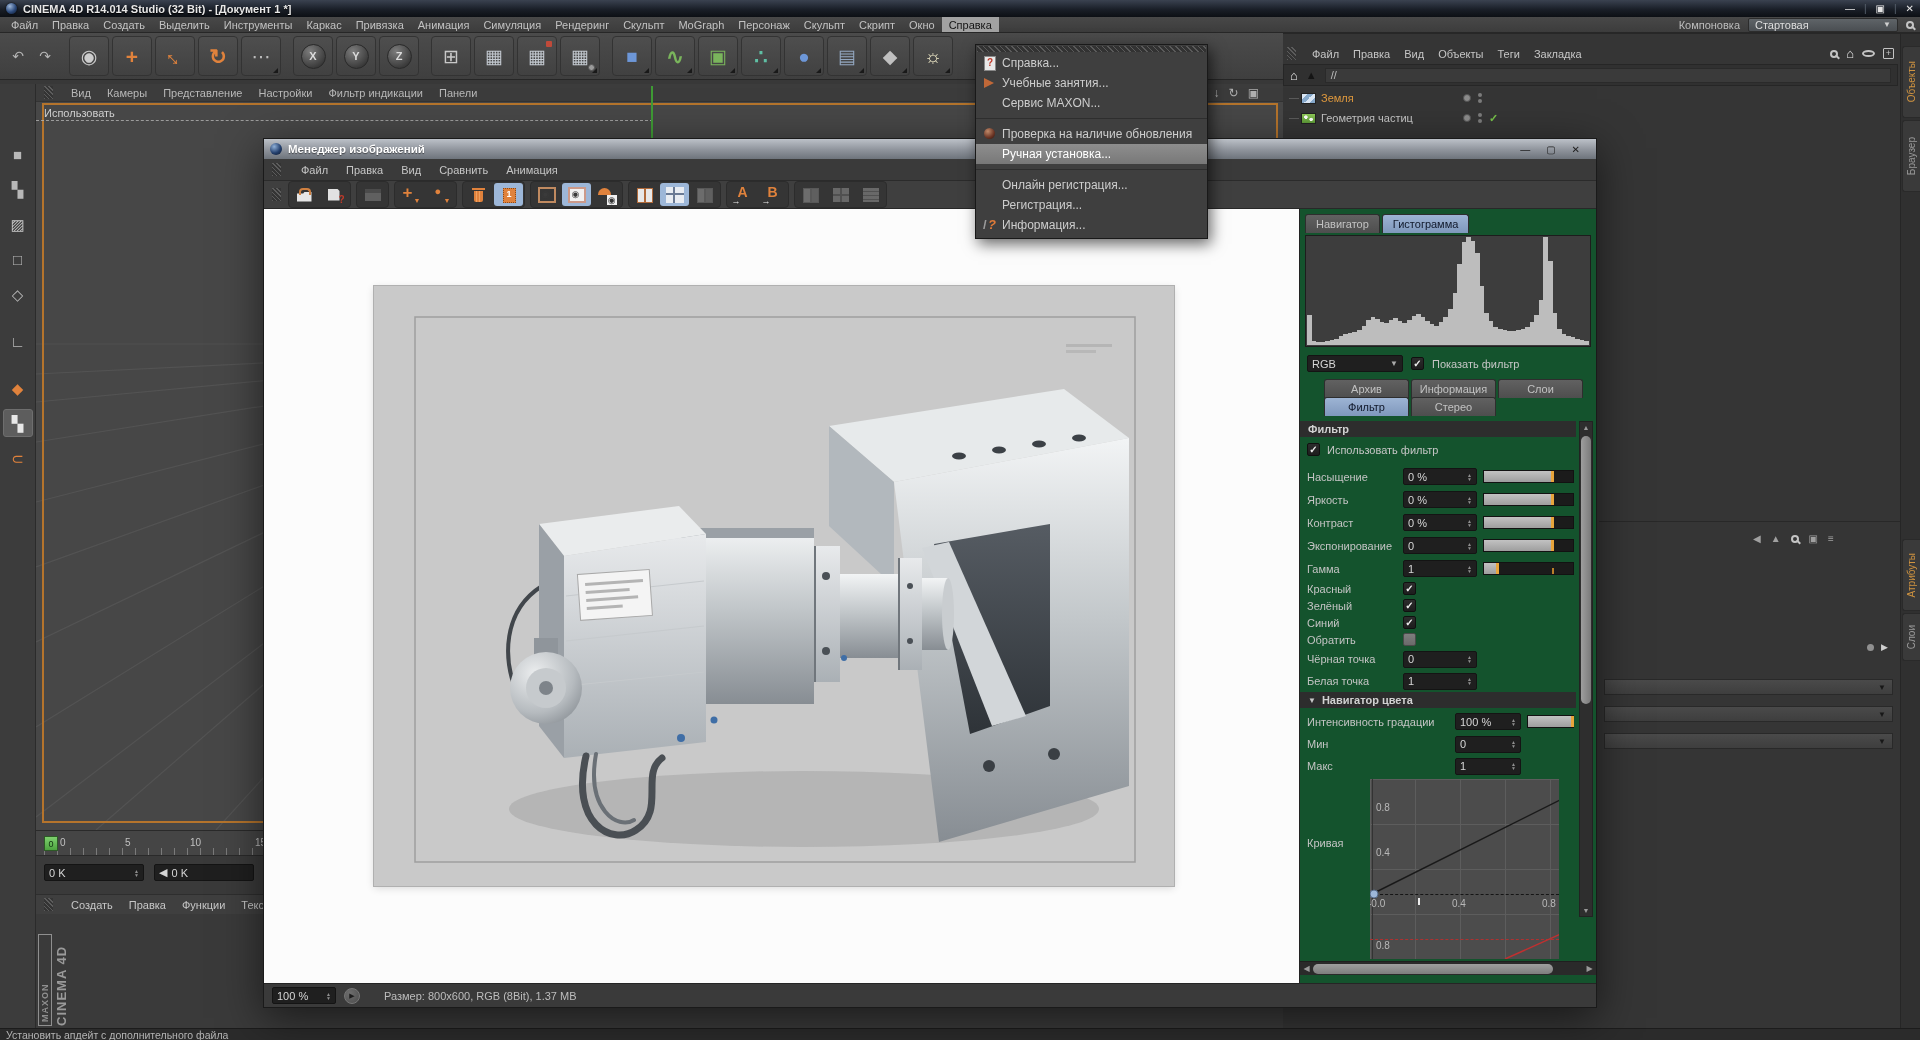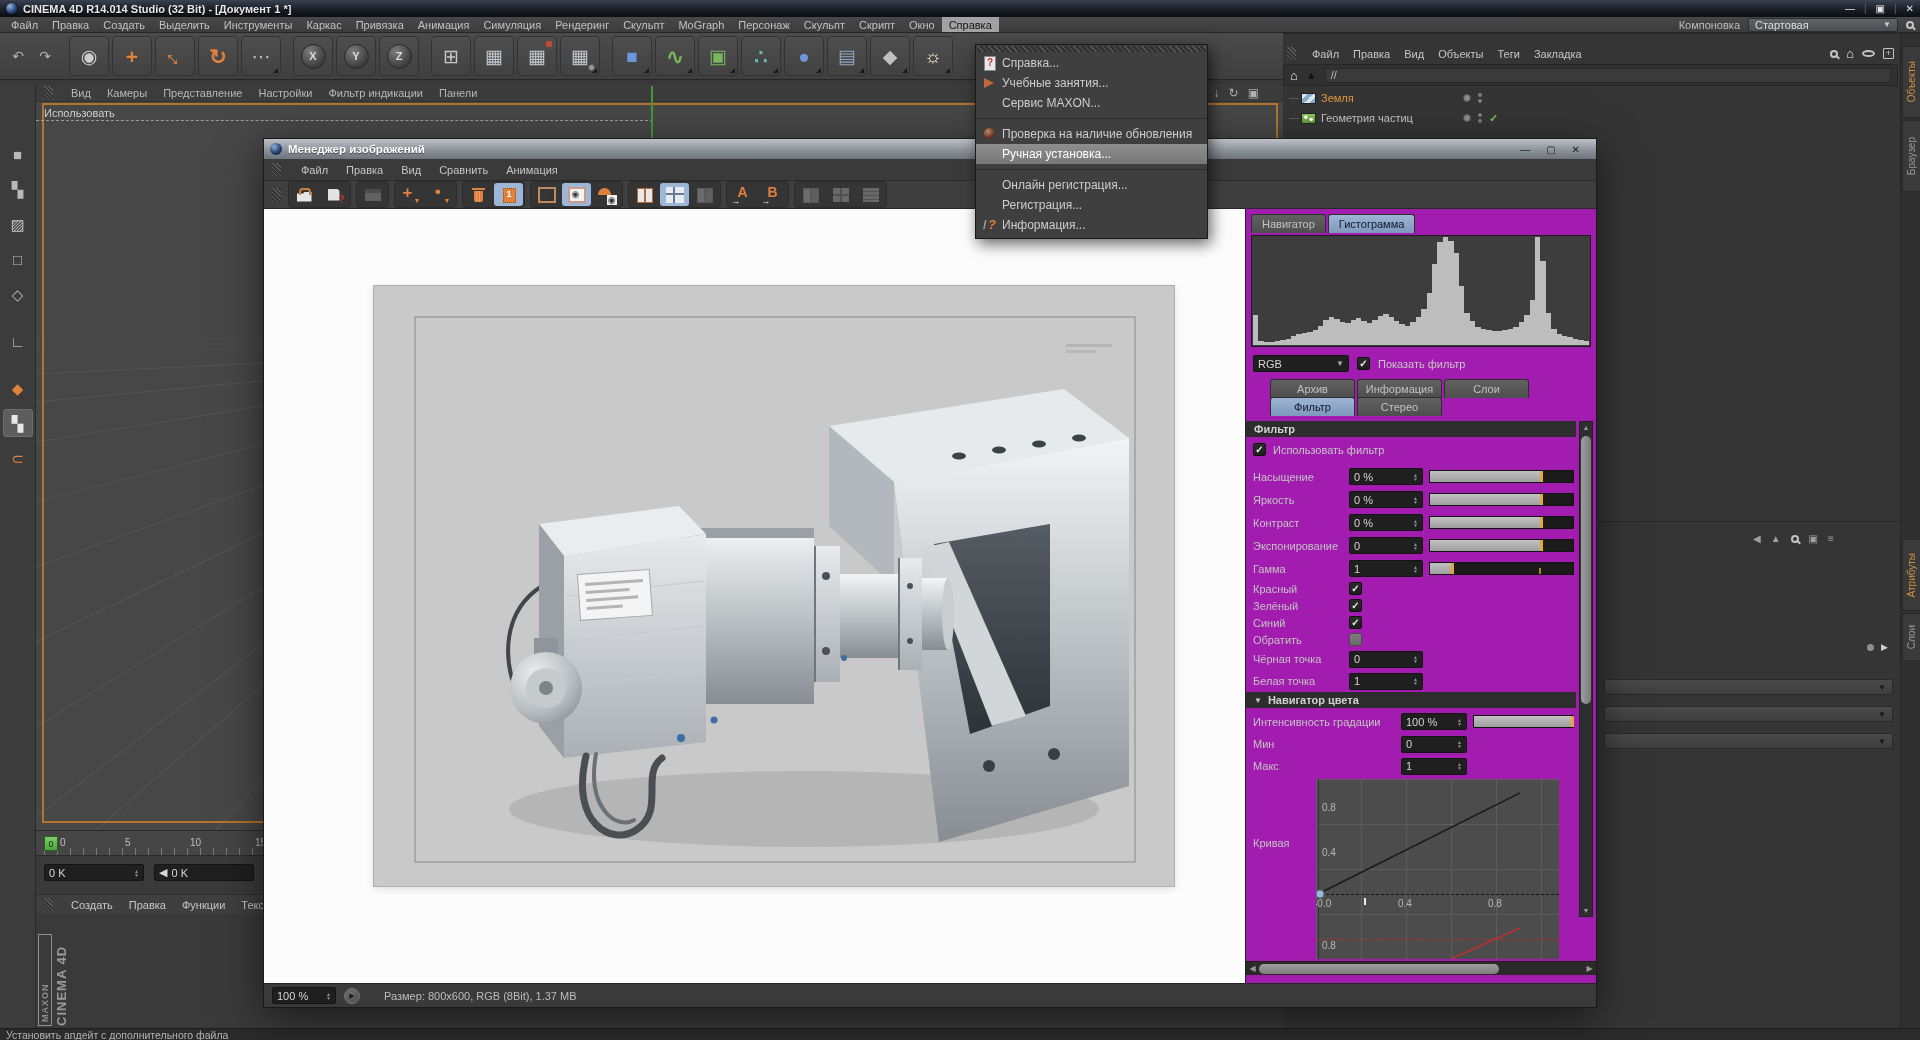--- a/index.html
+++ b/index.html
@@ -192,21 +192,21 @@
     repeating-linear-gradient(to bottom,#b0b0b0 0 3px,#777 3px 4px);}
   #pv-canvas{position:absolute;left:0;top:70px;width:1037px;bottom:24px;background:#fcfcfc;}
   #pv-image{position:absolute;left:110px;top:77px;width:800px;height:600px;outline:1px solid #b0b0b0;box-shadow:0 2px 8px rgba(0,0,0,.15);}
   #pv-status{position:absolute;left:0;bottom:0;right:0;height:24px;background:#3a3a3a;border-top:1px solid #252525;
     display:flex;align-items:center;gap:8px;padding-left:8px;}
   #pv-status .rnd{width:16px;height:16px;border-radius:50%;background:radial-gradient(circle at 35% 30%,#6e6e6e,#4c4c4c);
     border:1px solid #777;color:#1c1c1c;font-size:7px;display:flex;align-items:center;justify-content:center;}
   #pv-status .inf{color:#bdbdbd;margin-left:16px;}
 
   
-  #pv-dock{position:absolute;right:0;top:70px;bottom:24px;width:351px;background:#a21caf;border-left:1px solid #232323;}
+  #pv-dock{position:absolute;right:0;top:70px;bottom:24px;width:297px;background:#14532d;border-left:1px solid #232323;}
   .dtabs{position:absolute;display:flex;gap:2px;height:19px;}
   .dtab{padding:0 10px;display:flex;align-items:center;background:linear-gradient(#616161,#4e4e4e);
     border:1px solid #2e2e2e;border-bottom:none;border-radius:3px 3px 0 0;color:#c2c2c2;}
   .dtab.on{background:linear-gradient(#9db4d4,#7f98bc);color:#10182a;}
   #dk-histo{position:absolute;left:5px;top:26px;right:5px;height:112px;background:#3d3d3d;border:1px solid #1d1d1d;
     display:flex;align-items:flex-end;padding:1px;}
   .hbar{flex:1 1 auto;background:#bdbdbd;}
   #dk-rgbrow{position:absolute;left:7px;top:146px;right:5px;display:flex;align-items:center;gap:8px;}
   #rgbdd{width:96px;align-items:center;}
   #rgbdd .arr{margin-left:auto;font-size:8px;color:#aaa;}

